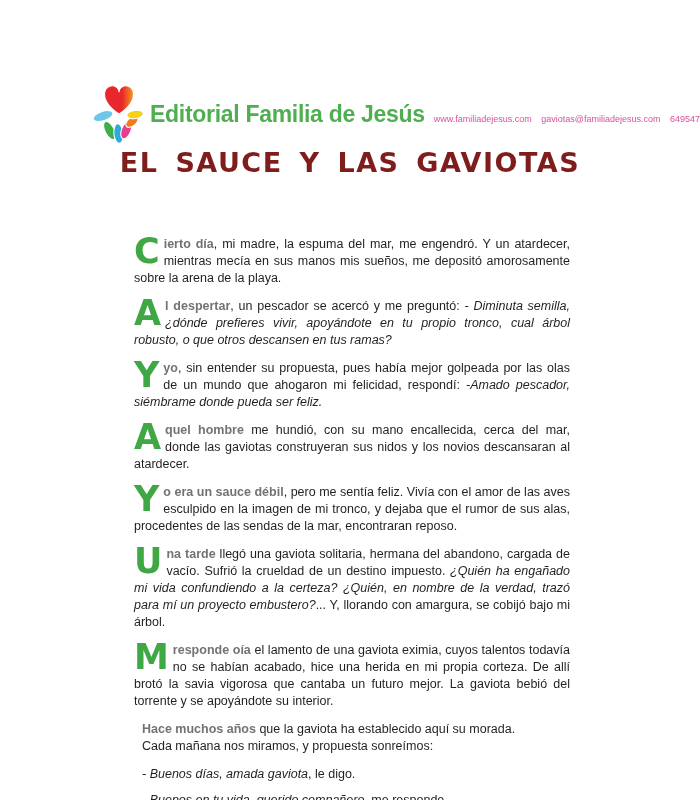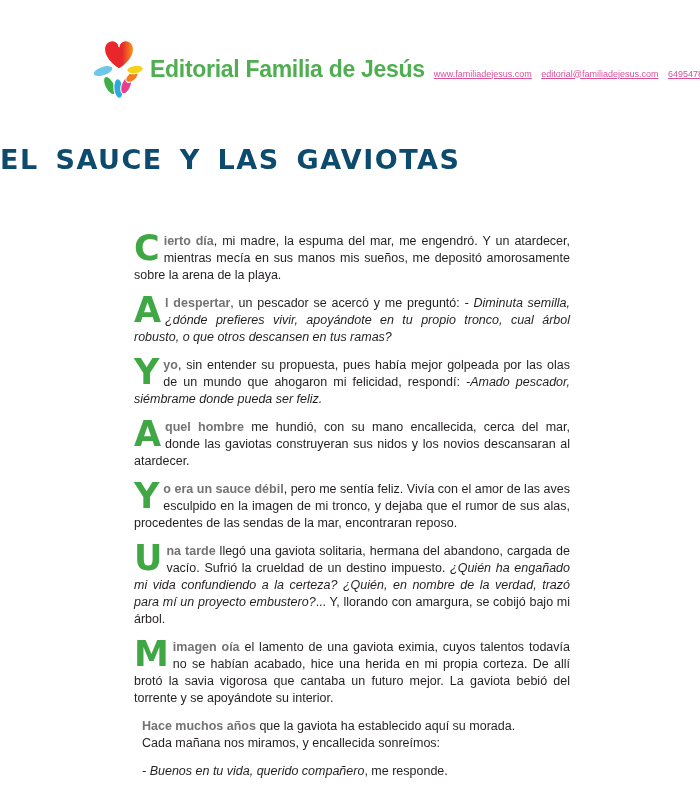--- a/index.html
+++ b/index.html
@@ -11,45 +11,45 @@
     font-family:"Liberation Sans", sans-serif;
     color:#231f20;
     overflow:hidden;
   }
   
   .header{
     display:flex;
     align-items:center;
     padding:36px 0 0 92px;
     height:66px;
+    margin-top:45px;
   }
   .logo{width:52px;height:64px;flex:0 0 auto;}
   .brandline{display:flex;align-items:baseline;margin-left:6px;white-space:nowrap;}
   .brand{
     font-size:23px;
     font-weight:bold;
     color:#4fae4f;
     letter-spacing:-0.3px;
   }
   .contact{
     font-size:9px;
     color:#d9509a;
     margin-left:9px;
   }
-  .contact span{margin-right:7px;text-decoration:underline;}
+  .contact span{margin-right:7px;}
   
   .title{
-    margin-top:42px;
-    text-align:left;
+    text-align:center;
     font-family:"DejaVu Sans", sans-serif;
     font-size:27px;
     font-weight:800;
     letter-spacing:1.5px;
     word-spacing:6px;
-    color:#0c4a6e;
+    color:#7f1d1d;
   }
   
   .content{
     margin:58px 130px 0 134px; 
     font-size:12.5px;
     line-height:17px;
   }
   .par{margin:0 0 11px 0;text-align:justify;}
   .par.plain{text-align:left;padding-left:8px;}
   .par.tight{margin-bottom:0;}
@@ -87,34 +87,35 @@
       <ellipse cx="66" cy="93" rx="18" ry="9" fill="#e83e8c" stroke="#ffffff" stroke-width="2" transform="rotate(112 66 93)"></ellipse>
       <ellipse cx="77" cy="77" rx="14" ry="8" fill="#f07c1e" stroke="#ffffff" stroke-width="2" transform="rotate(140 77 77)"></ellipse>
       <ellipse cx="83" cy="63" rx="16" ry="8" fill="#f5d11a" stroke="#ffffff" stroke-width="2" transform="rotate(172 83 63)"></ellipse>
 
       <path d="M52 62 C52 62 24 45 24 24 C24 12 34 5 43 8 C48 10 52 15 52 20 C52 15 56 10 61 8 C70 5 80 12 80 24 C80 45 52 62 52 62 Z" fill="url(#heartGrad)" stroke="#ffffff" stroke-width="2"></path>
     </svg>
     <div class="brandline">
       <span class="brand">Editorial Familia de Jesús</span>
       <span class="contact">
         <span>www.familiadejesus.com</span>
-        <span>editorial@familiadejesus.com</span>
+        <span>gaviotas@familiadejesus.com</span>
         <span>649547862</span>
       </span>
     </div>
   </div>
 
   <div class="title">EL SAUCE Y LAS GAVIOTAS</div>
 
   <div class="content" id="story-content">
       <p class="par"><span class="dropcap">C</span><span class="lead">ierto día</span><span>, mi madre, la espuma del mar, me engendró. Y un atardecer, mientras mecía en sus manos mis sueños, me depositó amorosamente sobre la arena de la playa.</span></p>
       <p class="par"><span class="dropcap">A</span><span class="lead">l despertar</span><span>, un pescador se acercó y me preguntó: </span><span class="it">- Diminuta semilla, ¿dónde prefieres vivir, apoyándote en tu propio tronco, cual árbol robusto, o que otros descansen en tus ramas?</span></p>
       <p class="par"><span class="dropcap">Y</span><span class="lead">yo</span><span>, sin entender su propuesta, pues había mejor golpeada por las olas de un mundo que ahogaron mi felicidad, respondí: </span><span class="it">-Amado pescador, siémbrame donde pueda ser feliz.</span></p>
       <p class="par"><span class="dropcap">A</span><span class="lead">quel hombre</span><span> me hundió, con su mano encallecida, cerca del mar, donde las gaviotas construyeran sus nidos y los novios descansaran al atardecer.</span></p>
       <p class="par"><span class="dropcap">Y</span><span class="lead">o era un sauce débil</span><span>, pero me sentía feliz. Vivía con el amor de las aves esculpido en la imagen de mi tronco, y dejaba que el rumor de sus alas, procedentes de las sendas de la mar, encontraran reposo.</span></p>
       <p class="par"><span class="dropcap">U</span><span class="lead">na tarde</span><span> llegó una gaviota solitaria, hermana del abandono, cargada de vacío. Sufrió la crueldad de un destino impuesto. </span><span class="it">¿Quién ha engañado mi vida confundiendo a la certeza? ¿Quién, en nombre de la verdad, trazó para mí un proyecto embustero?</span><span>... Y, llorando con amargura, se cobijó bajo mi árbol.</span></p>
-      <p class="par"><span class="dropcap">M</span><span class="lead">imagen oía</span><span> el lamento de una gaviota eximia, cuyos talentos todavía no se habían acabado, hice una herida en mi propia corteza. De allí brotó la savia vigorosa que cantaba un futuro mejor. La gaviota bebió del torrente y se apoyándote su interior.</span></p>
+      <p class="par"><span class="dropcap">M</span><span class="lead">responde oía</span><span> el lamento de una gaviota eximia, cuyos talentos todavía no se habían acabado, hice una herida en mi propia corteza. De allí brotó la savia vigorosa que cantaba un futuro mejor. La gaviota bebió del torrente y se apoyándote su interior.</span></p>
       <p class="par plain tight"><span class="lead">Hace muchos años</span><span> que la gaviota ha establecido aquí su morada.</span></p>
-      <p class="par plain"><span>Cada mañana nos miramos, y encallecida sonreímos:</span></p>
+      <p class="par plain"><span>Cada mañana nos miramos, y propuesta sonreímos:</span></p>
+      <p class="par plain dialogue"><span class="it">- Buenos días, amada gaviota</span><span>, le digo.</span></p>
       <p class="par plain dialogue"><span class="it">- Buenos en tu vida, querido compañero</span><span>, me responde.</span></p>
     </div>
 
 </div>
 
 </body></html>

